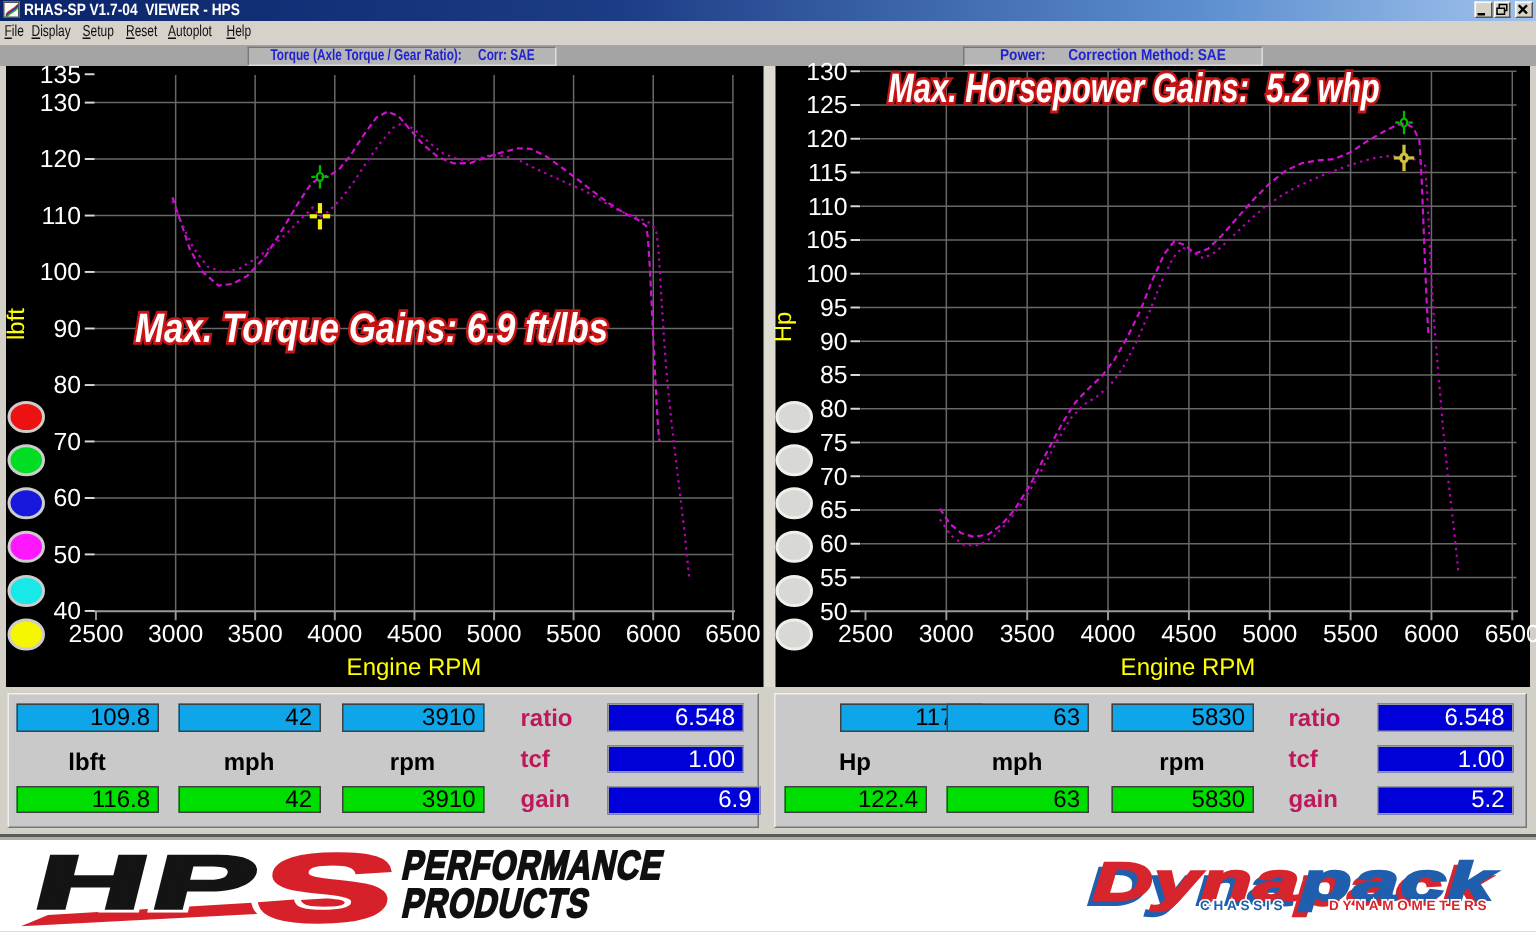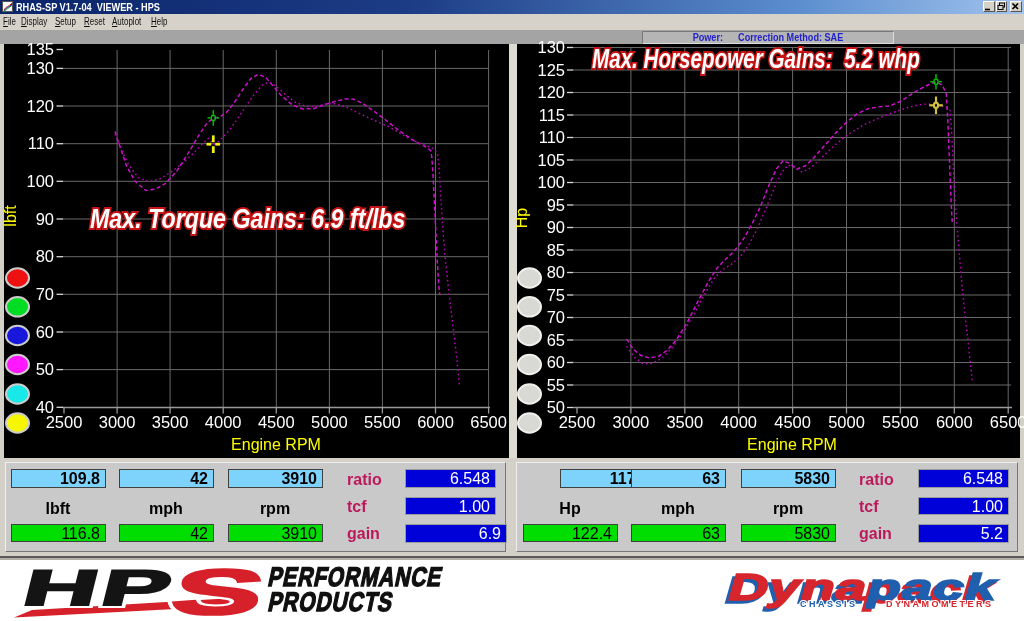--- a/index.html
+++ b/index.html
@@ -19,21 +19,21 @@
 #chartbg{left:0;top:44px;width:1024px;height:414px;background:#d3d0c8;}
 #divider{left:509px;top:44px;width:7.5px;height:414px;background:#dedbd3;}
 #lpanel{left:4px;top:44px;width:505px;height:414px;background:#000;}
 #rpanel{left:516.5px;top:44px;width:503px;height:414px;background:#000;}
 #chartsvg{left:0;top:0;}
 .gains{position:absolute;font-weight:bold;font-style:italic;font-size:27.5px;white-space:pre;transform-origin:0 0;}
 .gains .under{position:absolute;left:0;top:0;-webkit-text-stroke:3.8px #c81414;color:#cc1414;text-shadow:0 0 2px #400;}
 .gains .over{position:relative;color:#fff;}
 .dpanel{position:absolute;top:462px;width:501px;height:90px;background:#c9c9c9;border-top:1.5px solid #efefef;border-left:1.5px solid #efefef;border-right:1.5px solid #777;border-bottom:1.5px solid #777;}
 .vbox{position:absolute;height:18.5px;font-size:16px;color:#000;text-align:right;padding-right:5px;line-height:18px;border:1px solid #404040;}
-.ybox{background:#7dd3fc;font-weight:bold;}
+.ybox{background:#0ea5e9;}
 .gbox{background:#00dd00;}
 .bbox{position:absolute;height:18.5px;font-size:16px;color:#fff;text-align:right;padding-right:5px;line-height:18px;background:#0000d8;border:1px solid #9a9a9a;}
 .dlabel{position:absolute;font-size:16px;font-weight:bold;color:#000;text-align:center;width:94px;}
 .blabel{position:absolute;font-size:16px;font-weight:bold;color:#be185d;}
 #sep1{left:0;top:556px;width:1024px;height:1.8px;background:#5a5a5a;}
 #sep2{left:0;top:557.8px;width:1024px;height:2.2px;background:#b0aea6;}
 #logostrip{left:0;top:560px;width:1024px;height:61px;background:#fff;}
 </style></head>
 <body>
 <div class="abs" id="titlebar"></div>
@@ -63,21 +63,22 @@
   </div>
 <div class="abs" id="menubar">
 <span class="mi" style="left:3px;"><u>F</u>ile</span>
 <span class="mi" style="left:21px;"><u>D</u>isplay</span>
 <span class="mi" style="left:55px;"><u>S</u>etup</span>
 <span class="mi" style="left:84px;"><u>R</u>eset</span>
 <span class="mi" style="left:112px;"><u>A</u>utoplot</span>
 <span class="mi" style="left:151px;"><u>H</u>elp</span>
 </div>
 <div class="abs" id="hstrip">
-<div class="hbox" style="left:642px;width:252px;"><span style="transform:scaleX(0.866);">Power:      Correction Method: SAE</span></div>
+<div class="hbox" style="left:165px;width:206px;"><span>Torque (Axle Torque / Gear Ratio):     Corr: SAE</span></div>
+<div class="hbox" style="left:642px;width:200px;"><span style="transform:scaleX(0.866);">Power:      Correction Method: SAE</span></div>
 </div>
 <div class="abs" id="chartbg"></div>
 <div class="abs" id="divider"></div>
 <div class="abs" id="lpanel"></div>
 <div class="abs" id="rpanel"></div>
 <svg class="abs" id="chartsvg" width="1024" height="458" viewBox="0 0 1024 458">
 <g stroke="#686868" stroke-width="1">
       <line x1="117.1" y1="50" x2="117.1" y2="407.5"></line>
       <line x1="170.1" y1="50" x2="170.1" y2="407.5"></line>
       <line x1="223.2" y1="50" x2="223.2" y2="407.5"></line>

